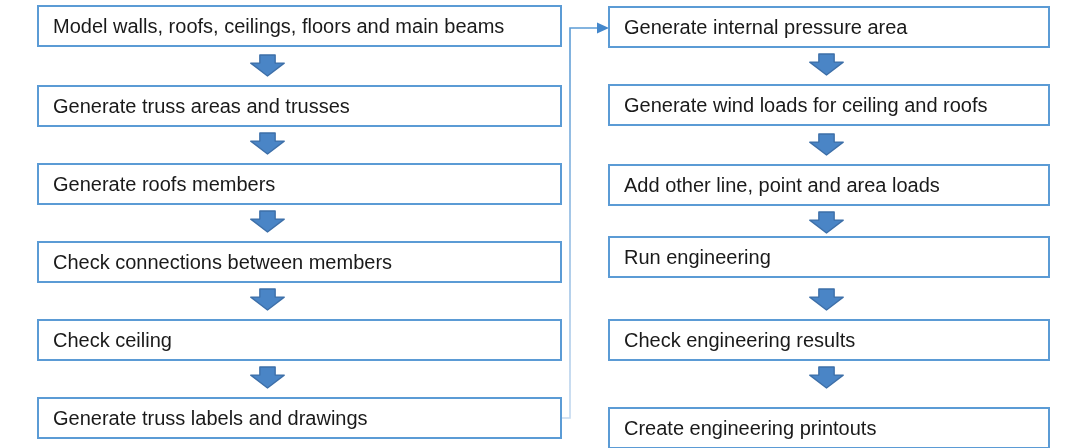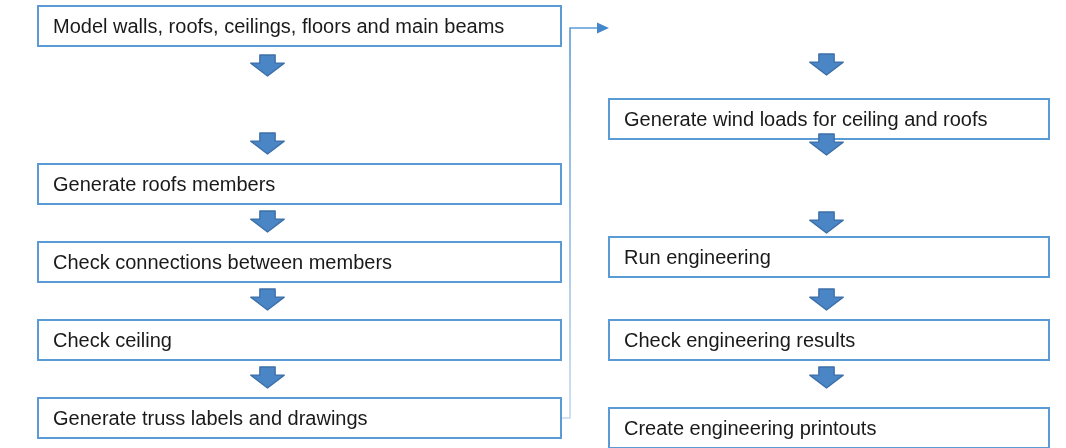--- a/index.html
+++ b/index.html
@@ -44,20 +44,21 @@
       <linearGradient id="connGrad" x1="0" y1="0" x2="0" y2="1">
         <stop offset="0" style="stop-color:var(--connector-color)"></stop>
         <stop offset="1" style="stop-color:var(--connector-light)"></stop>
       </linearGradient>
     </defs>
     <path class="connector-path" d="M529,418 L570,418 L570,28 L597,28"></path>
     <polygon class="connector-head" points="597,22.5 609,28 597,33.5"></polygon>
   </svg>
 
   <div class="step col-left" style="top:5px">Model walls, roofs, ceilings, floors and main beams</div>
+  <div class="step col-left" style="top:85px">Generate truss areas and trusses</div>
   <div class="step col-left" style="top:163px">Generate roofs members</div>
   <div class="step col-left" style="top:241px">Check connections between members</div>
   <div class="step col-left" style="top:319px">Check ceiling</div>
   <div class="step col-left" style="top:397px">Generate truss labels and drawings</div>
 
   <div class="col-left-arrows">
     <div class="down-arrow" style="top:54px">
         <svg viewBox="0 0 37 24">
           <path d="M10.5,1 H26.5 V9.5 H36 L18.5,23 L1,9.5 H10.5 Z"></path>
         </svg>
@@ -77,21 +78,23 @@
           <path d="M10.5,1 H26.5 V9.5 H36 L18.5,23 L1,9.5 H10.5 Z"></path>
         </svg>
       </div>
     <div class="down-arrow" style="top:366px">
         <svg viewBox="0 0 37 24">
           <path d="M10.5,1 H26.5 V9.5 H36 L18.5,23 L1,9.5 H10.5 Z"></path>
         </svg>
       </div>
   </div>
 
-  <div class="step col-right" style="top:98px">Generate wind loads for ceiling and roofs</div>
+  <div class="step col-right" style="top:6px">Generate internal pressure area</div>
+  <div class="step col-right" style="top:84px">Generate wind loads for ceiling and roofs</div>
+  <div class="step col-right" style="top:164px">Add other line, point and area loads</div>
   <div class="step col-right" style="top:236px">Run engineering</div>
   <div class="step col-right" style="top:319px">Check engineering results</div>
   <div class="step col-right" style="top:407px">Create engineering printouts</div>
 
   <div class="col-right-arrows">
     <div class="down-arrow" style="top:53px">
         <svg viewBox="0 0 37 24">
           <path d="M10.5,1 H26.5 V9.5 H36 L18.5,23 L1,9.5 H10.5 Z"></path>
         </svg>
       </div>

